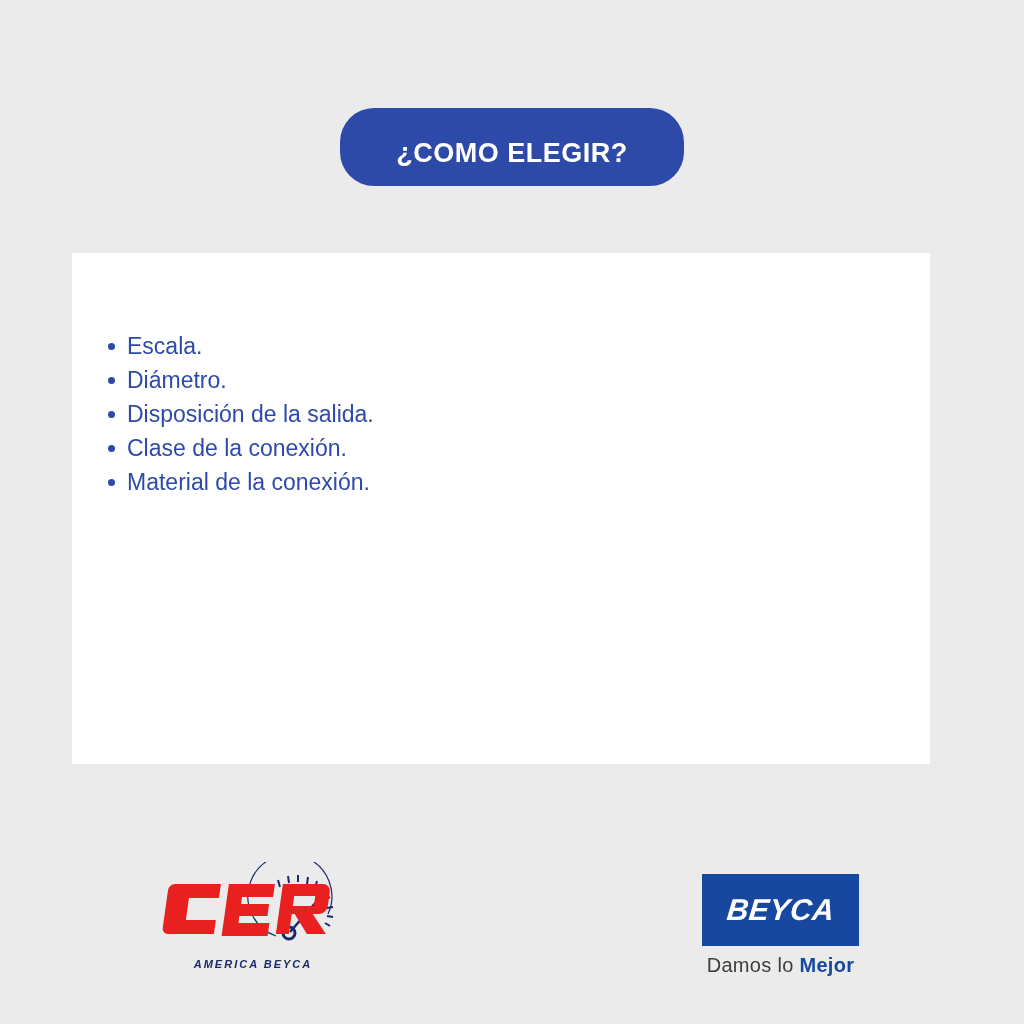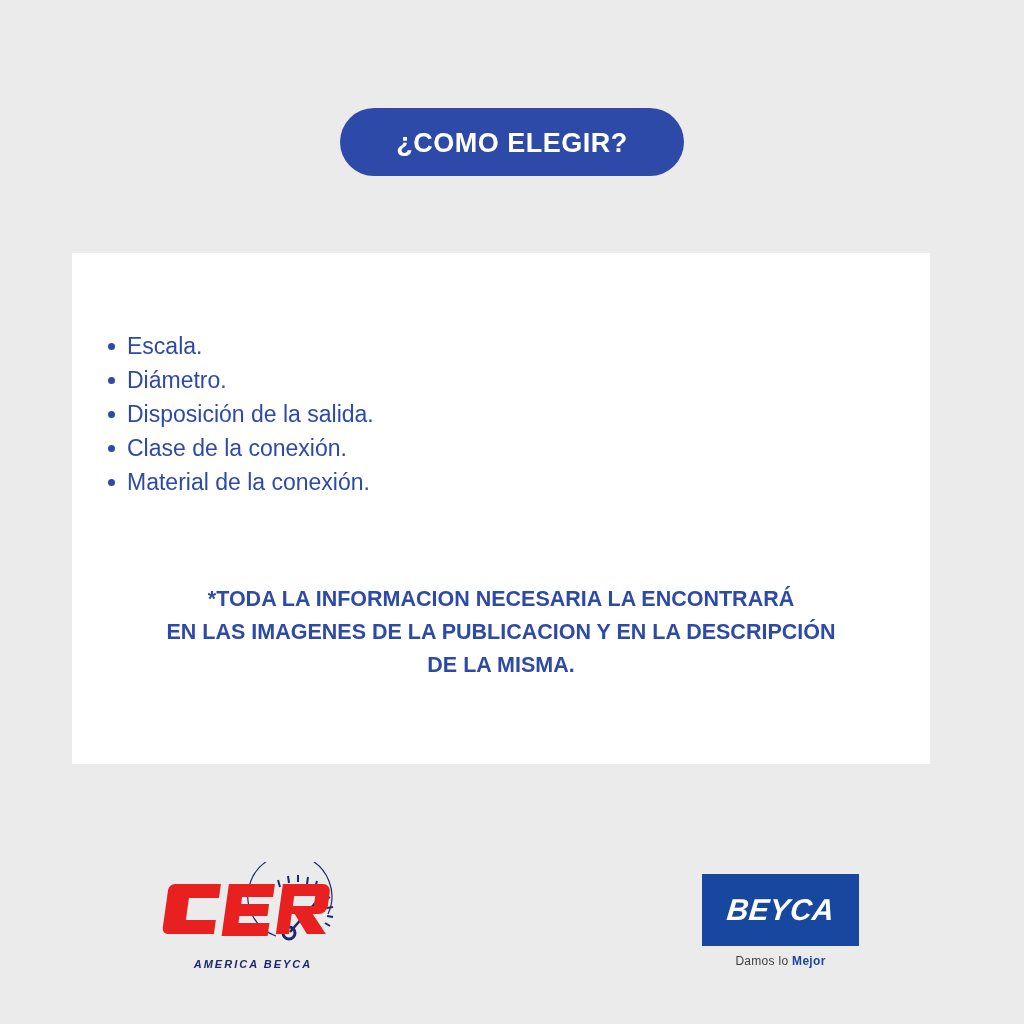--- a/index.html
+++ b/index.html
@@ -21,21 +21,21 @@
     top: 108px;
     left: 0;
     width: 1024px;
     display: flex;
     justify-content: center;
   }
   .title-pill {
     background: #2e4aa8;
     color: #ffffff;
     border-radius: 34px;
-    padding: 22px 56px 19px 56px;
+    padding: 32px 56px 19px 56px;
     font-size: 27px;
     font-weight: 600;
     letter-spacing: 0.5px;
     line-height: 1;
     text-align: center;
     min-width: 330px;
     box-sizing: border-box;
   }
 
   
@@ -131,21 +131,21 @@
     font-weight: 800;
     letter-spacing: 0.5px;
     font-style: italic;
     transform: skewX(-6deg);
   }
   .beyca-tag {
     margin-top: 8px;
     width: 157px;
     text-align: center;
     color: #3d3d3d;
-    font-size: 12px;
+    font-size: 20px;
     letter-spacing: 0.3px;
   }
   .beyca-tag b { color: #17479e; }
 
   .cer-sub {
     position: absolute;
     left: 0;
     top: 96px;
     width: 190px;
     text-align: center;
@@ -170,25 +170,20 @@
       <ul class="bullets">
         <li>Escala.</li>
         <li>Diámetro.</li>
         <li>Disposición de la salida.</li>
         <li>Clase de la conexión.</li>
         <li>Material de la conexión.</li>
       </ul>
     </div>
   </div>
 
-  <div class="note">
-    <div>*TODA LA INFORMACION NECESARIA LA ENCONTRARÁ</div>
-    <div>EN LAS IMAGENES DE LA PUBLICACION Y EN LA DESCRIPCIÓN</div>
-    <div>DE LA MISMA.</div>
-  </div>
 
 </div>
 
 <div class="logo-cer">
   <svg width="200" height="100" viewBox="0 0 200 100">
 
     <g stroke="#1b2a6b" stroke-width="2" fill="none">
       <path d="M118,74 A42,42 0 1 1 170,52" stroke="#1b2a6b" stroke-width="1.2"></path>
     </g>
     <g stroke="#1b2a6b" stroke-width="2">

